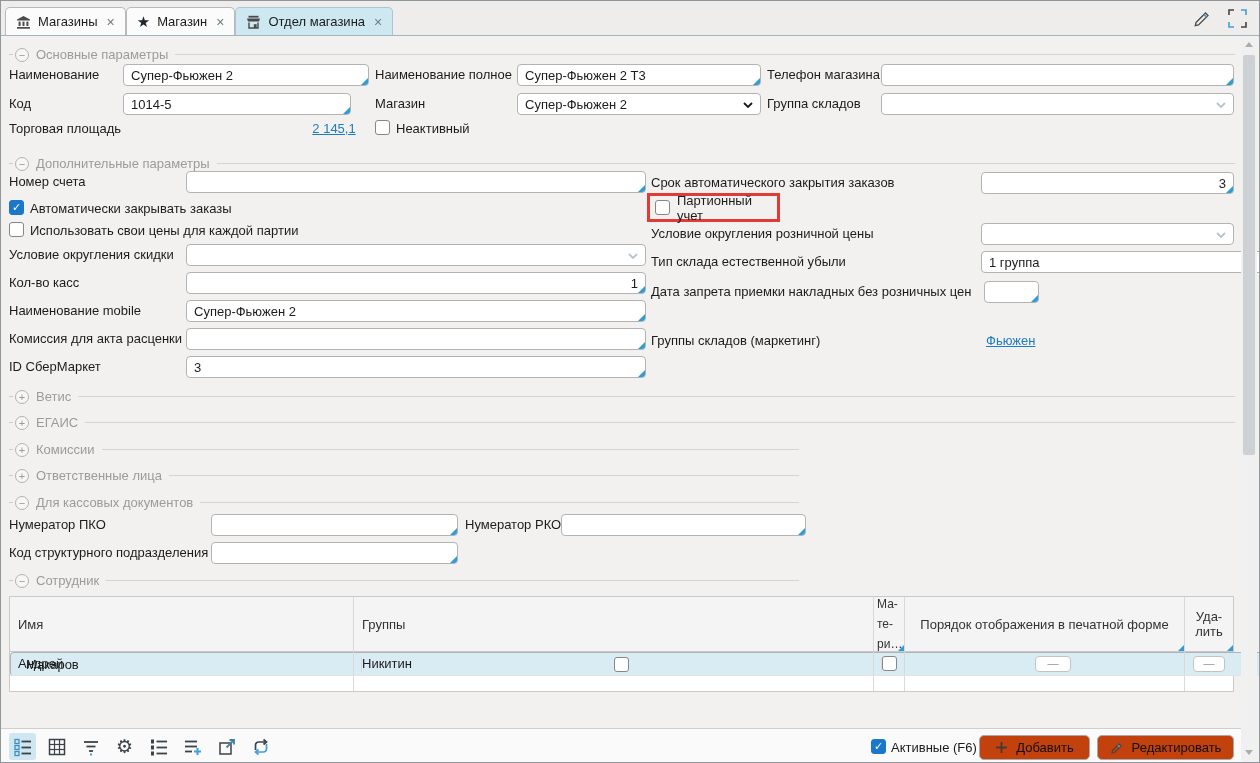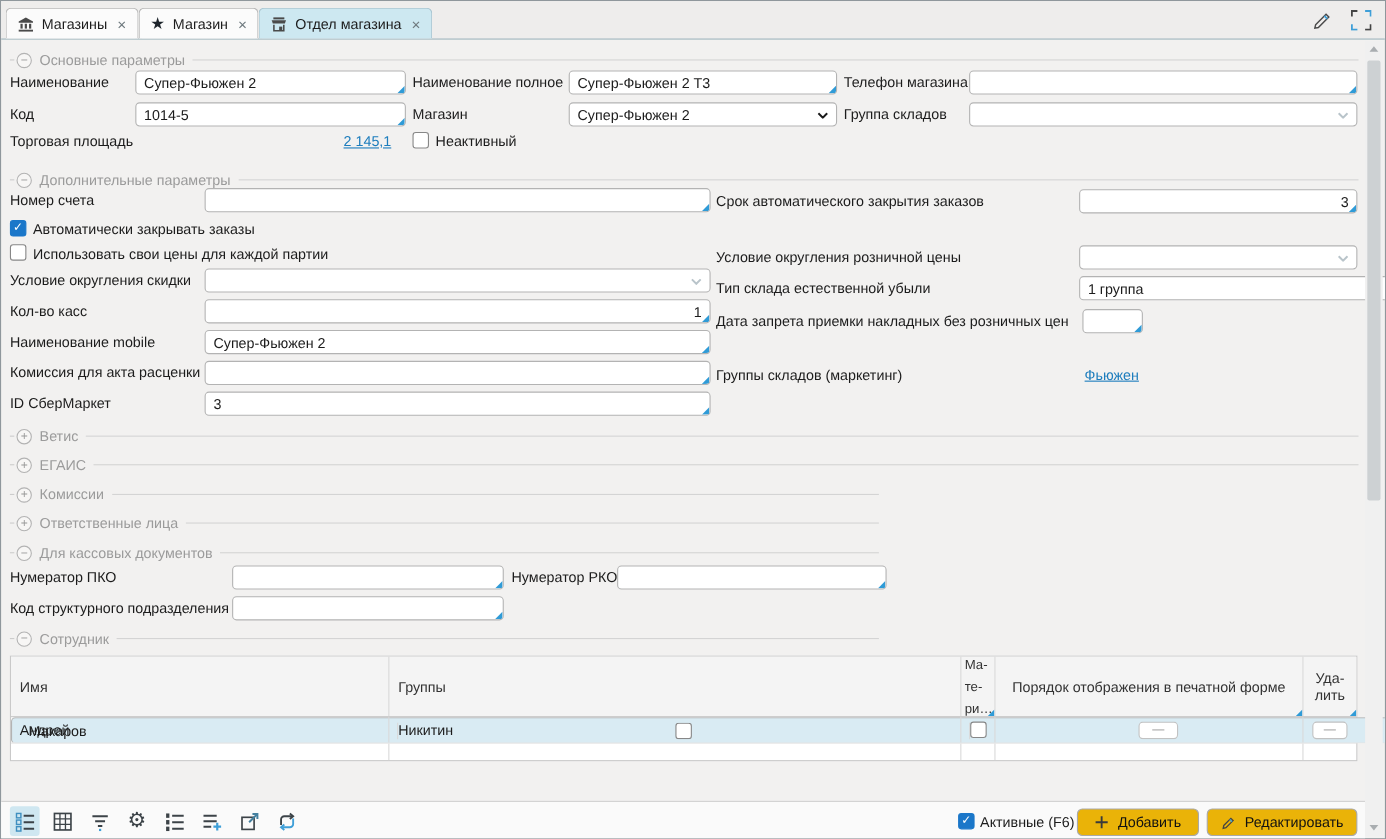--- a/index.html
+++ b/index.html
@@ -51,21 +51,21 @@
   .tr.body.sel{background:#d9ebf3}
   .tr.empty{height:15px}
   .delbtn{width:36px;height:16px;border:1px solid #c2c2c2;border-radius:4px;background:#fff;color:#8f8f8f;font-size:11px;line-height:13px;text-align:center;cursor:pointer;margin:auto}
 
   
   .footer{position:absolute;left:0;right:18px;top:727px;height:36px;background:#fafafa;border-top:1px solid #cfcfcf}
   .ticons{position:absolute;left:8px;top:4px;display:flex;gap:7px}
   .ticon{width:27px;height:27px;display:flex;align-items:center;justify-content:center;border-radius:3px;cursor:pointer}
   .ticon.active{background:#cfe7f1}
   .gear-glyph{font-size:19px;line-height:1;color:#3c4348}
-  .btn{position:absolute;height:25px;border:1px solid #a9a9a9;border-radius:5px;background:#eab308;display:flex;align-items:center;justify-content:center;gap:8px;font-size:13px;color:#111;cursor:pointer}
+  .btn{position:absolute;height:25px;border:1px solid #a9a9a9;border-radius:5px;background:#c2410c;display:flex;align-items:center;justify-content:center;gap:8px;font-size:13px;color:#111;cursor:pointer}
 
   
   .vscroll{position:absolute;right:2px;top:36px;bottom:2px;width:16px;background:#f0f0f0}
   .vs-up{position:absolute;top:5px;left:4px;width:0;height:0;border-left:4px solid transparent;border-right:4px solid transparent;border-bottom:5px solid #a9adb0;cursor:pointer}
   .vs-dn{position:absolute;bottom:5px;left:4px;width:0;height:0;border-left:4px solid transparent;border-right:4px solid transparent;border-top:5px solid #a9adb0;cursor:pointer}
   .vs-thumb{position:absolute;left:2px;width:12px;top:18px;height:400px;background:#cdd1d3;border-radius:2px;cursor:pointer}
 </style>
 </head>
 <body>
 
@@ -125,21 +125,21 @@
   <span class="lbl" style="left:374px;top:63px">Наименование полное</span>
   <div class="fld" style="left:516px;top:63px;width:244px">
     <input value="Супер-Фьюжен 2 Т3" style="">
   </div>
   <span class="lbl" style="left:766px;top:63px">Телефон магазина</span>
   <div class="fld" style="left:880px;top:63px;width:353px">
     <input style="">
   </div>
 
   <span class="lbl" style="left:8px;top:92px">Код</span>
-  <div class="fld" style="left:122px;top:92px;width:246px">
+  <div class="fld" style="left:122px;top:92px;width:228px">
     <input value="1014-5" style="">
   </div>
   <span class="lbl" style="left:374px;top:92px">Магазин</span>
   <div class="sel" style="left:516px;top:92px;width:244px">
     <span>Супер-Фьюжен 2</span>
     <svg class="chev" width="10" height="6" viewBox="0 0 10 6">
         <path d="M1 1 L5 5 L9 1" fill="none" stroke="#1a1a1a" stroke-width="1.8"></path>
       </svg>
   </div>
   <span class="lbl" style="left:766px;top:92px">Группа складов</span>
@@ -198,20 +198,24 @@
   <span class="lbl" style="left:8px;top:355px">ID СберМаркет</span>
   <div class="fld" style="left:185px;top:355px;width:460px">
     <input value="3" style="">
   </div>
 
   <span class="lbl" style="left:650px;top:171px">Срок автоматического закрытия заказов</span>
   <div class="fld" style="left:980px;top:171px;width:253px">
     <input class="ta-r" value="3" style="">
   </div>
 
+  <div class="redbox">
+    <span class="cbx"></span>
+    <span style="line-height:15px">Партионный учет</span>
+  </div>
 
   <span class="lbl" style="left:650px;top:222px">Условие округления розничной цены</span>
   <div class="sel" style="left:980px;top:222px;width:253px">
     <span></span>
     <svg class="chev" width="10" height="6" viewBox="0 0 10 6">
         <path d="M1 1 L5 5 L9 1" fill="none" stroke="#b9c4ca" stroke-width="1.8"></path>
       </svg>
   </div>
 
   <span class="lbl" style="left:650px;top:250px">Тип склада естественной убыли</span>

